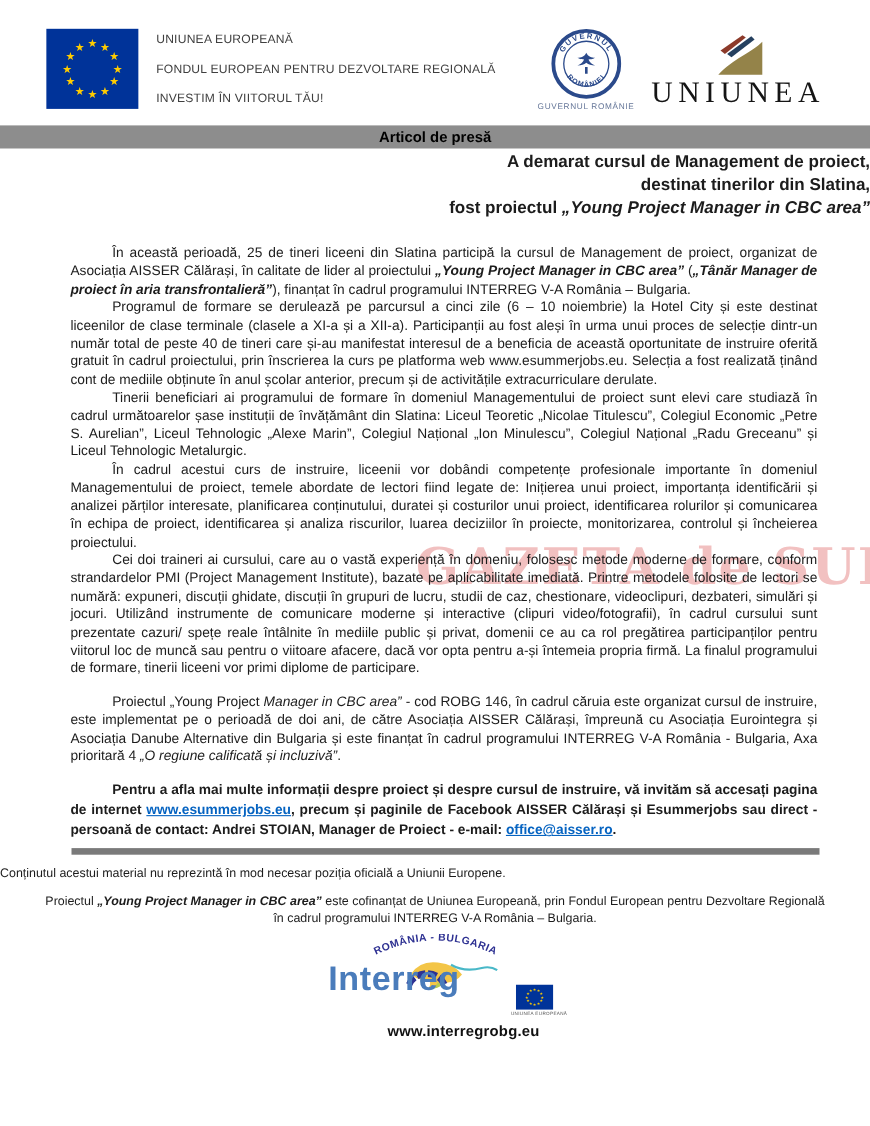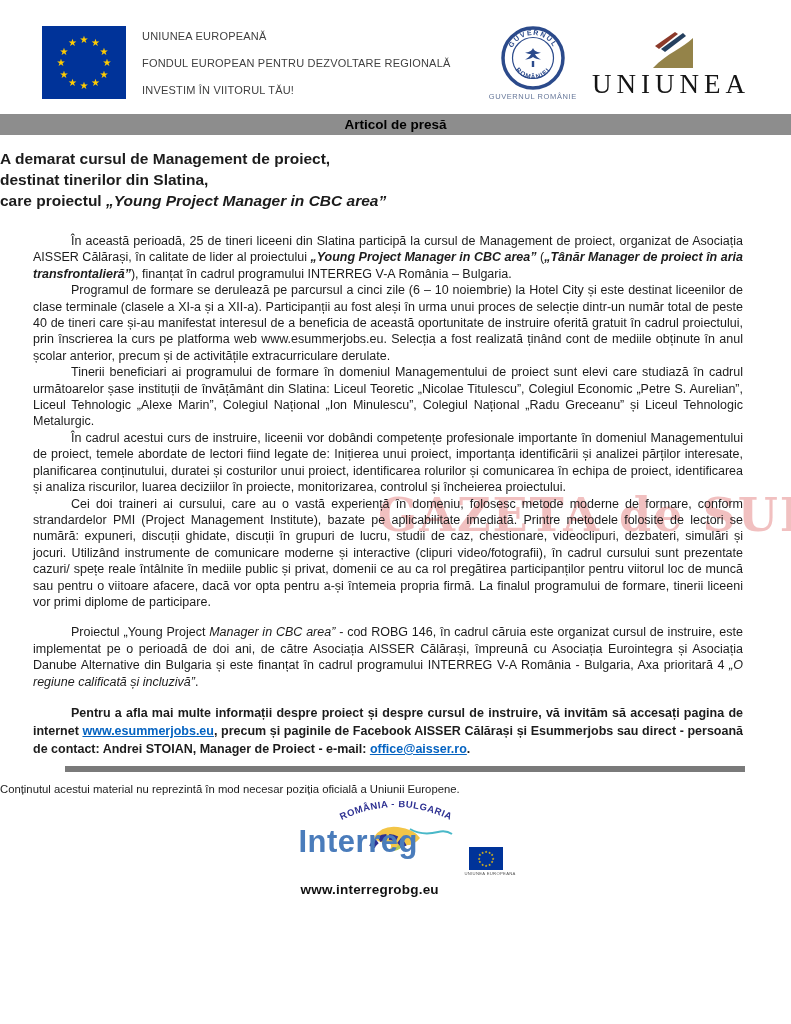--- a/index.html
+++ b/index.html
@@ -23,25 +23,25 @@
   .gov-block{margin-left:auto; margin-right:auto; text-align:center; width:110px; transform:translateX(12px);}
   .gov-seal{width:64px; height:64px; display:block; margin:0 auto;}
   .gov-caption{font-size:7.5px; color:#667799; letter-spacing:0.6px; margin-top:2px; white-space:nowrap;}
   .aisser-block{text-align:center; width:160px;}
   .aisser-art{width:60px; height:44px; display:block; margin:0 auto;}
   .aisser-word{font-family:"Liberation Serif", serif; font-size:27px; letter-spacing:5px; color:#151515; line-height:1; margin-top:1px;}
   
   .banner{margin-top:8px; height:21px; background:var(--banner-bg); display:flex; align-items:center; justify-content:center; position:relative; z-index:1;}
   .banner span{font-size:13.5px; font-weight:bold; color:#000;}
   
-  .title{margin:13px 0 0; text-align:left; font-size:15.5px; font-weight:bold; line-height:21px; position:relative; z-index:1;}
+  .title{margin:2px 0 0; text-align:right; font-size:15.5px; font-weight:bold; line-height:21px; position:relative; z-index:1;}
   .title .tline{display:block;}
   .title .proj{font-style:italic;}
   
-  .content{margin:22px 48px 0 33px; position:relative; z-index:1;}
+  .content{margin:22px 48px 0 64px; position:relative; z-index:1;}
   .para{margin:0; text-align:justify; text-indent:38px; font-size:12.5px; line-height:16.4px;}
   .para.gap{margin-top:14px;}
   .para.bold{font-weight:bold; line-height:18px;}
   .s-b{font-weight:bold;} .s-i{font-style:italic;} .s-bi{font-weight:bold; font-style:italic;}
   a.blink{color:var(--link); text-decoration:underline; font-weight:bold; cursor:pointer;}
   
   .watermark{
     position:absolute; left:378px; top:488px; z-index:0; pointer-events:none;
     font-family:"DejaVu Serif", serif; font-weight:bold; font-size:46px; letter-spacing:2px;
     color:var(--watermark); opacity:0.28; white-space:nowrap;
@@ -51,21 +51,21 @@
   .footnote1{margin-top:11px; text-align:left; font-size:11.3px;}
   .footnote2{margin-top:13px; text-align:center; font-size:11.3px; line-height:15px;}
   .footnote2 .proj2{font-weight:bold; font-style:italic;}
   
   .interreg{position:relative; width:190px; height:96px; margin:6px auto 0;}
   .ir-svg{position:absolute; left:50%; transform:translateX(-50%); top:0;}
   .ir-word{position:absolute; left:-2px; top:25px; font-size:31px; font-weight:bold; color:var(--interreg-blue); line-height:1; letter-spacing:0.5px;}
   .ir-eu{position:absolute; right:-16px; top:46px; width:42px; text-align:center;}
   .ir-eu svg{display:block; margin:0 auto;}
   .ir-eu-caption{font-size:4.2px; color:#555; letter-spacing:0.3px; margin-top:1px; white-space:nowrap;}
-  .ir-site{position:absolute; bottom:0; width:100%; text-align:left; font-weight:bold; font-size:13.5px; color:#111; letter-spacing:0.2px;}
+  .ir-site{position:absolute; bottom:0; width:100%; text-align:right; font-weight:bold; font-size:13.5px; color:#111; letter-spacing:0.2px;}
 </style>
 </head>
 <body>
 
 <div class="page">
 
   <header class="logos">
     <div class="eu-block">
       <svg class="eu-flag" viewBox="0 0 84 73">
         <rect x="0" y="0" width="84" height="73" fill="var(--eu-blue)"></rect>
@@ -118,39 +118,43 @@
     </div>
   </header>
 
   <div class="banner">
     <span>Articol de presă</span>
   </div>
 
   <h1 class="title">
     <span class="tline">A demarat cursul de Management de proiect,</span>
     <span class="tline">destinat tinerilor din Slatina,</span>
-    <span class="tline"><span>care proiectul </span><span class="proj">„Young Project Manager in CBC area”</span></span>
+    <span class="tline"><span>fost proiectul </span><span class="proj">„Young Project Manager in CBC area”</span></span>
   </h1>
 
   <div class="watermark">GAZETA de SUD</div>
 
   <main class="content">
       <p class="para"><span class="s-n">În această perioadă, 25 de tineri liceeni din Slatina participă la cursul de Management de proiect, organizat de Asociația AISSER Călărași, în calitate de lider al proiectului </span><span class="s-bi">„Young Project Manager in CBC area”</span><span class="s-n"> (</span><span class="s-bi">„Tânăr Manager de proiect în aria transfrontalieră”</span><span class="s-n">), finanțat în cadrul programului INTERREG V-A România – Bulgaria.</span></p>
       <p class="para"><span class="s-n">Programul de formare se derulează pe parcursul a cinci zile (6 – 10 noiembrie) la Hotel City și este destinat liceenilor de clase terminale (clasele a XI-a și a XII-a). Participanții au fost aleși în urma unui proces de selecție dintr-un număr total de peste 40 de tineri care și-au manifestat interesul de a beneficia de această oportunitate de instruire oferită gratuit în cadrul proiectului, prin înscrierea la curs pe platforma web www.esummerjobs.eu. Selecția a fost realizată ținând cont de mediile obținute în anul școlar anterior, precum și de activitățile extracurriculare derulate.</span></p>
       <p class="para"><span class="s-n">Tinerii beneficiari ai programului de formare în domeniul Managementului de proiect sunt elevi care studiază în cadrul următoarelor șase instituții de învățământ din Slatina: Liceul Teoretic „Nicolae Titulescu”, Colegiul Economic „Petre S. Aurelian”, Liceul Tehnologic „Alexe Marin”, Colegiul Național „Ion Minulescu”, Colegiul Național „Radu Greceanu” și Liceul Tehnologic Metalurgic.</span></p>
       <p class="para"><span class="s-n">În cadrul acestui curs de instruire, liceenii vor dobândi competențe profesionale importante în domeniul Managementului de proiect, temele abordate de lectori fiind legate de: Inițierea unui proiect, importanța identificării și analizei părților interesate, planificarea conținutului, duratei și costurilor unui proiect, identificarea rolurilor și comunicarea în echipa de proiect, identificarea și analiza riscurilor, luarea deciziilor în proiecte, monitorizarea, controlul și încheierea proiectului.</span></p>
       <p class="para"><span class="s-n">Cei doi traineri ai cursului, care au o vastă experiență în domeniu, folosesc metode moderne de formare, conform strandardelor PMI (Project Management Institute), bazate pe aplicabilitate imediată. Printre metodele folosite de lectori se numără: expuneri, discuții ghidate, discuții în grupuri de lucru, studii de caz, chestionare, videoclipuri, dezbateri, simulări și jocuri. Utilizând instrumente de comunicare moderne și interactive (clipuri video/fotografii), în cadrul cursului sunt prezentate cazuri/ spețe reale întâlnite în mediile public și privat, domenii ce au ca rol pregătirea participanților pentru viitorul loc de muncă sau pentru o viitoare afacere, dacă vor opta pentru a-și întemeia propria firmă. La finalul programului de formare, tinerii liceeni vor primi diplome de participare.</span></p>
       <p class="para gap"><span class="s-n">Proiectul „Young Project </span><span class="s-i">Manager in CBC area”</span><span class="s-n"> - cod ROBG 146, în cadrul căruia este organizat cursul de instruire, este implementat pe o perioadă de doi ani, de către Asociația AISSER Călărași, împreună cu Asociația Eurointegra și Asociația Danube Alternative din Bulgaria și este finanțat în cadrul programului INTERREG V-A România - Bulgaria, Axa prioritară 4 </span><span class="s-i">„O regiune calificată și incluzivă”</span><span class="s-n">.</span></p>
       <p class="para bold gap"><span class="s-b">Pentru a afla mai multe informații despre proiect și despre cursul de instruire, vă invităm să accesați pagina de internet </span><a href="#" class="blink">www.esummerjobs.eu</a><span class="s-b">, precum și paginile de Facebook AISSER Călărași și Esummerjobs sau direct - persoană de contact: Andrei STOIAN, Manager de Proiect - e-mail: </span><a href="#" class="blink">office@aisser.ro</a><span class="s-b">.</span></p>
     </main>
 
   <div class="divider"></div>
 
   <div class="footnote1">Conținutul acestui material nu reprezintă în mod necesar poziția oficială a Uniunii Europene.</div>
 
+  <div class="footnote2">
+    <span>Proiectul </span><span class="proj2">„Young Project Manager in CBC area”</span><span> este cofinanțat de Uniunea Europeană, prin Fondul European pentru Dezvoltare Regională</span><br>
+    <span>în cadrul programului INTERREG V-A România – Bulgaria.</span>
+  </div>
 
   <div class="interreg">
     <svg class="ir-svg" width="180" height="52" viewBox="0 0 180 52">
       <defs>
           <path id="arcPath" d="M38,18 Q90,-6 142,18"></path>
         </defs>
       <text font-size="9.5" font-weight="bold" fill="var(--interreg-dark)" letter-spacing="0.5">
         <textPath href="#arcPath" startOffset="50%" text-anchor="middle">ROMÂNIA - BULGARIA</textPath>
       </text>
       <path d="M68,36 q8,-12 24,-10 q16,2 22,11 q-7,9 -18,7 q-4,7 -12,5 q3,-6 -2,-7 q-11,0 -14,-6 z" fill="#f2c23d" opacity="0.95"></path>

